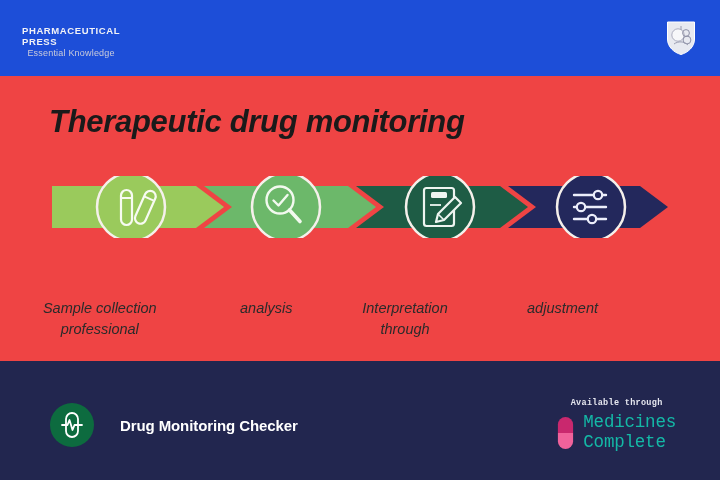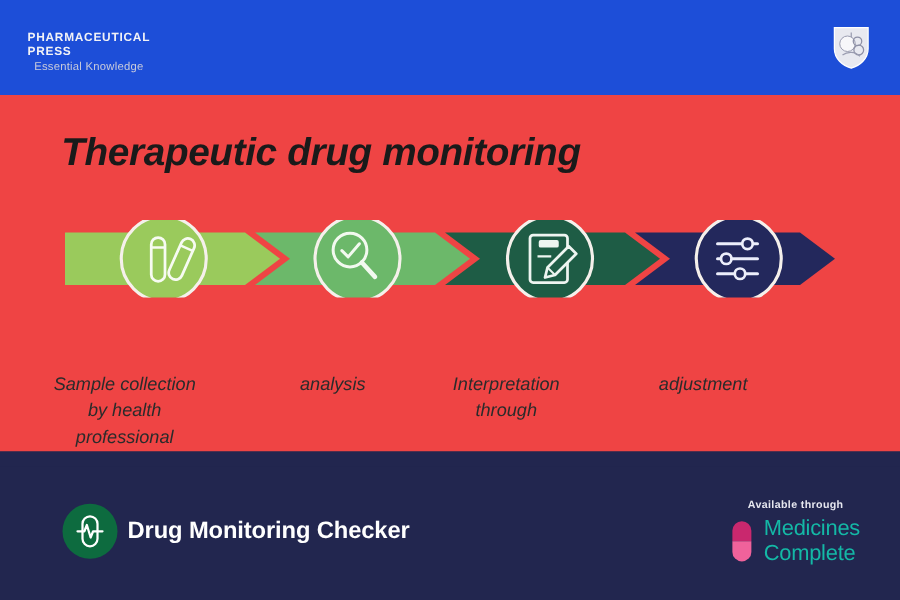--- a/index.html
+++ b/index.html
@@ -131,32 +131,33 @@
     width: 44px;
     height: 44px;
     border-radius: 50%;
     background: #0d6b3f;
     display: flex;
     align-items: center;
     justify-content: center;
     flex: none;
   }
   #product-name {
-    margin-left: 8px;
-    font-size: 19px;
+    margin-left: 26px;
+    font-size: 15px;
     font-weight: bold;
     color: #ffffff;
     letter-spacing: -0.1px;
     white-space: nowrap;
   }
   #availability-block {
     position: absolute;
-    right: 32px;
+    right: 44px;
     top: 25px;
     text-align: left;
+    font-family: Liberation Mono, monospace;
   }
   #availability-label {
     font-size: 8.5px;
     font-weight: bold;
     color: #e6e7ef;
     letter-spacing: 0.3px;
     text-align: center;
     margin-bottom: 5px;
   }
   #mc-lockup {
@@ -256,21 +257,20 @@
           <circle cx="581" cy="31" r="4.2" fill="#23285C" stroke="#eceefb" stroke-width="2.2"></circle>
           <line x1="574" y1="43" x2="606" y2="43" stroke="#eceefb" stroke-width="2.4" stroke-linecap="round"></line>
           <circle cx="592" cy="43" r="4.2" fill="#23285C" stroke="#eceefb" stroke-width="2.2"></circle>
         </g>
       </svg>
     </div>
 
     <div id="flow-steps-labels">
       <div class="step-label step-label-0">
         <div>Sample collection</div>
-        <div>by health</div>
         <div>professional</div>
       </div>
       <div class="step-label step-label-1">
         <div>analysis</div>
       </div>
       <div class="step-label step-label-2">
         <div>Interpretation</div>
         <div>through</div>
       </div>
       <div class="step-label step-label-3">

